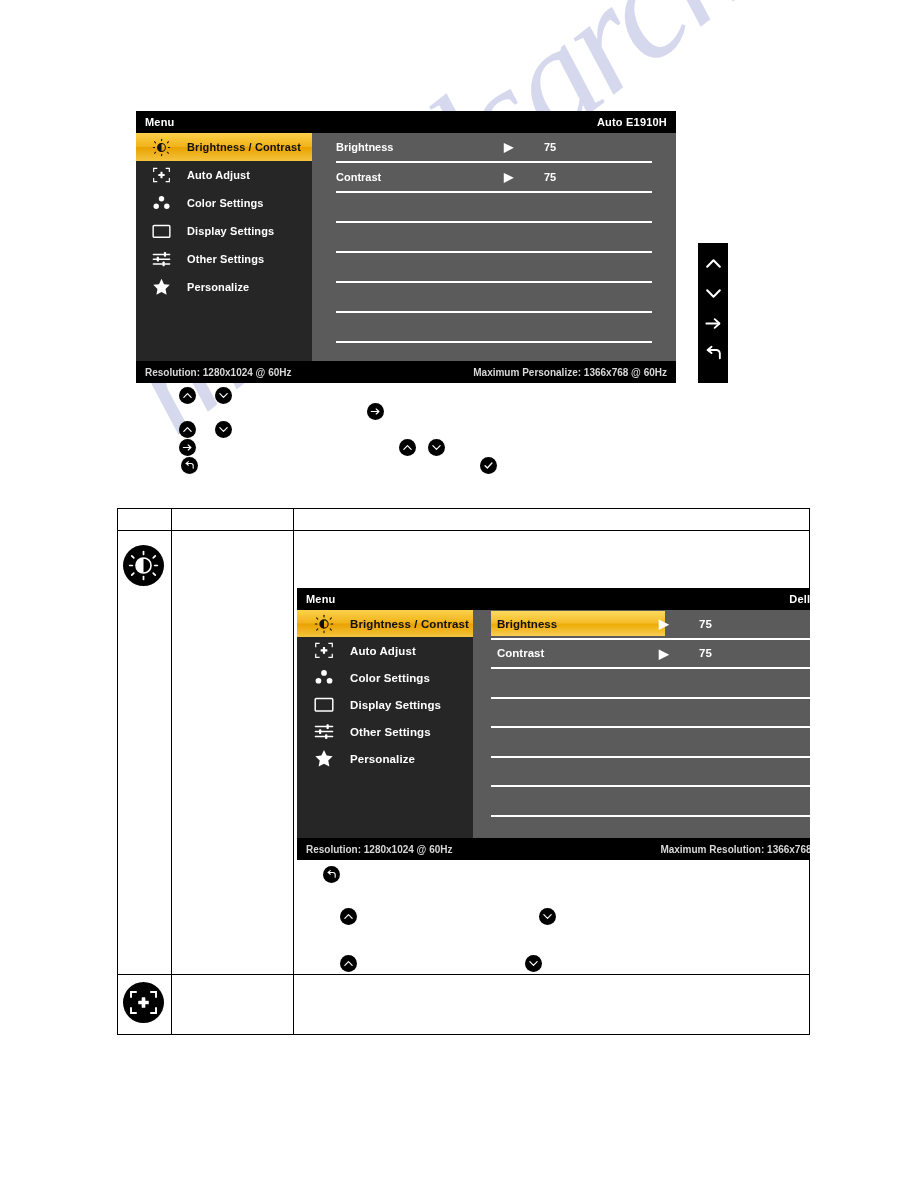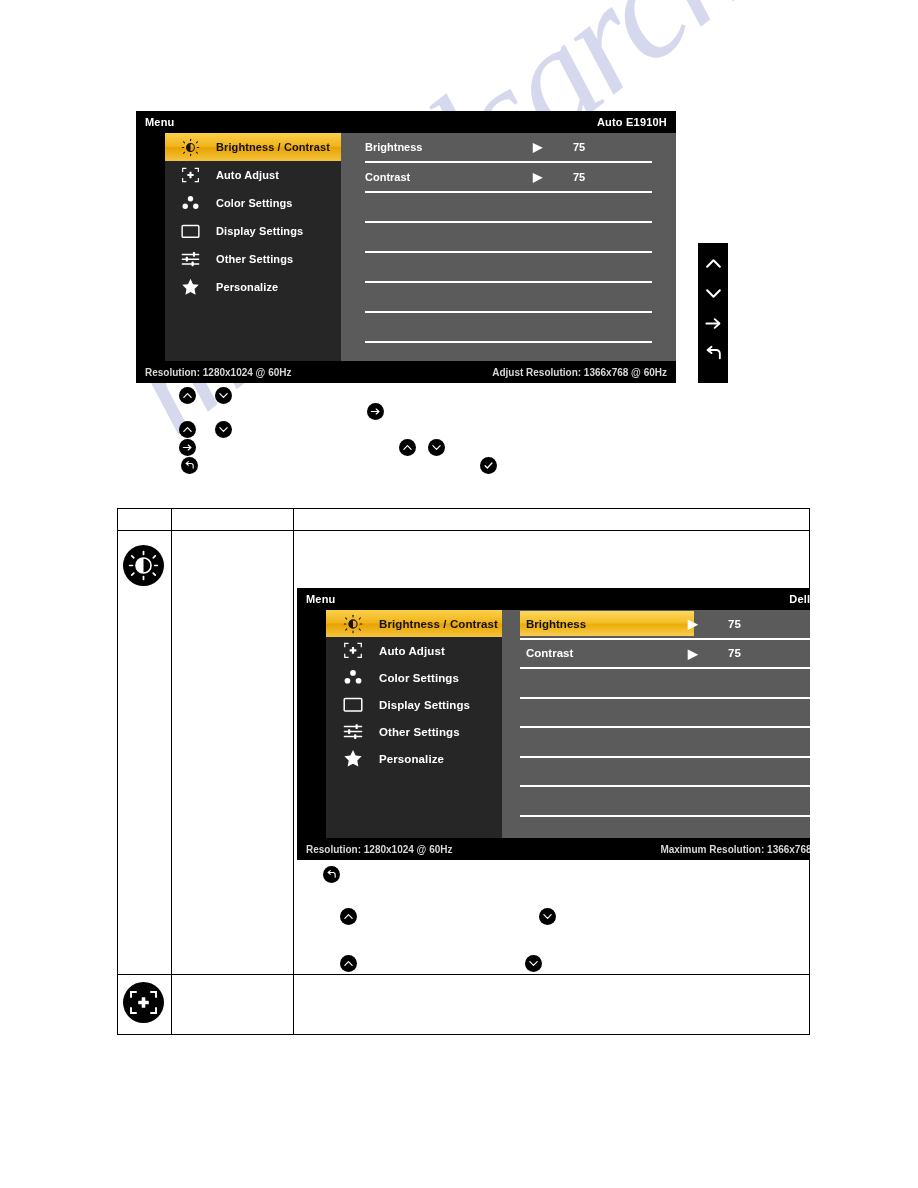--- a/index.html
+++ b/index.html
@@ -29,21 +29,21 @@
 
   
   .osd{position:absolute;z-index:5;background:#000;}
   .osd-title{
     background:#000;color:#ffffff;
     font-size:11px;font-weight:bold;
     display:flex;align-items:center;justify-content:space-between;
     padding:0 9px;
     letter-spacing:.2px;
   }
-  .osd-body{display:flex;padding-left:29px;}
+  .osd-body{display:flex;}
   .osd-side{background:#262626;flex:0 0 auto;}
   .osd-item{
     display:flex;align-items:center;
     color:#ffffff;font-size:11px;font-weight:bold;
     letter-spacing:.1px;
   }
   .osd-item.sel{
     background:linear-gradient(180deg,#fbd14b 0%,#f1b31a 48%,#e9a200 52%,#f4c43f 100%);
     color:#111111;
   }
@@ -235,21 +235,21 @@
         <div class="osd-row blank noline" style="height: 28px; font-size: 11px; margin: 0px 24px;">
           <span class="row-label" style="margin-left: 0px; width: 168px; color: rgb(255, 255, 255);"></span>
           <span class="row-arrow" style="width: 40px; font-size: 12px;"></span>
           <span class="row-val"></span>
         </div>
       </div>
   </div>
 
   <div class="osd-foot" style="height:22px;">
     <span>Resolution: 1280x1024 @ 60Hz</span>
-    <span>Adjust Resolution: 1366x768 @ 60Hz</span>
+    <span>Maximum Personalize: 1366x768 @ 60Hz</span>
   </div>
 </div>
 
 <div class="btn-strip" id="btnStrip" style="left:698px;top:243px;width:30px;height:140px;">
     <div class="bico">
       <svg width="19" height="19" viewBox="0 0 24 24">
         <path d="M4 16L12 8l8 8" fill="none" stroke="#ffffff" stroke-width="2.6" stroke-linecap="round" stroke-linejoin="round"></path>
       </svg>
     </div>
     <div class="bico">

